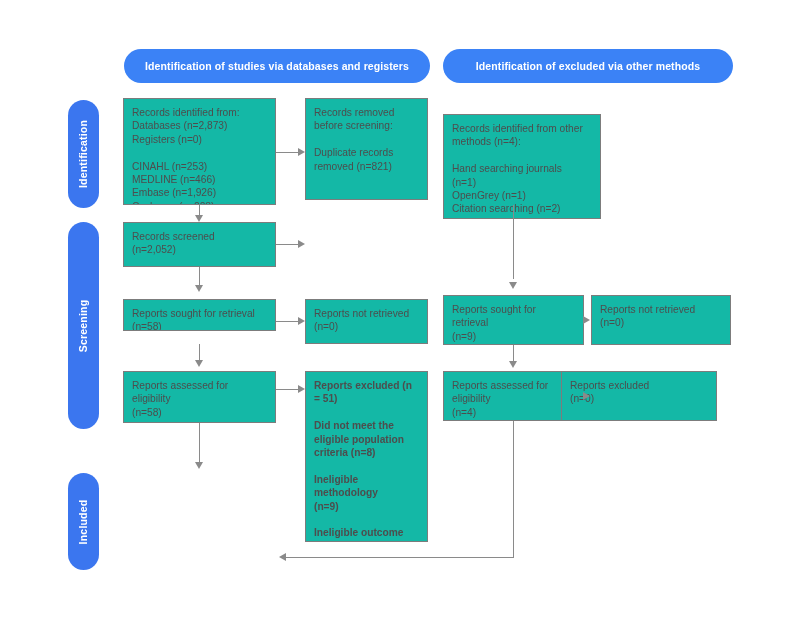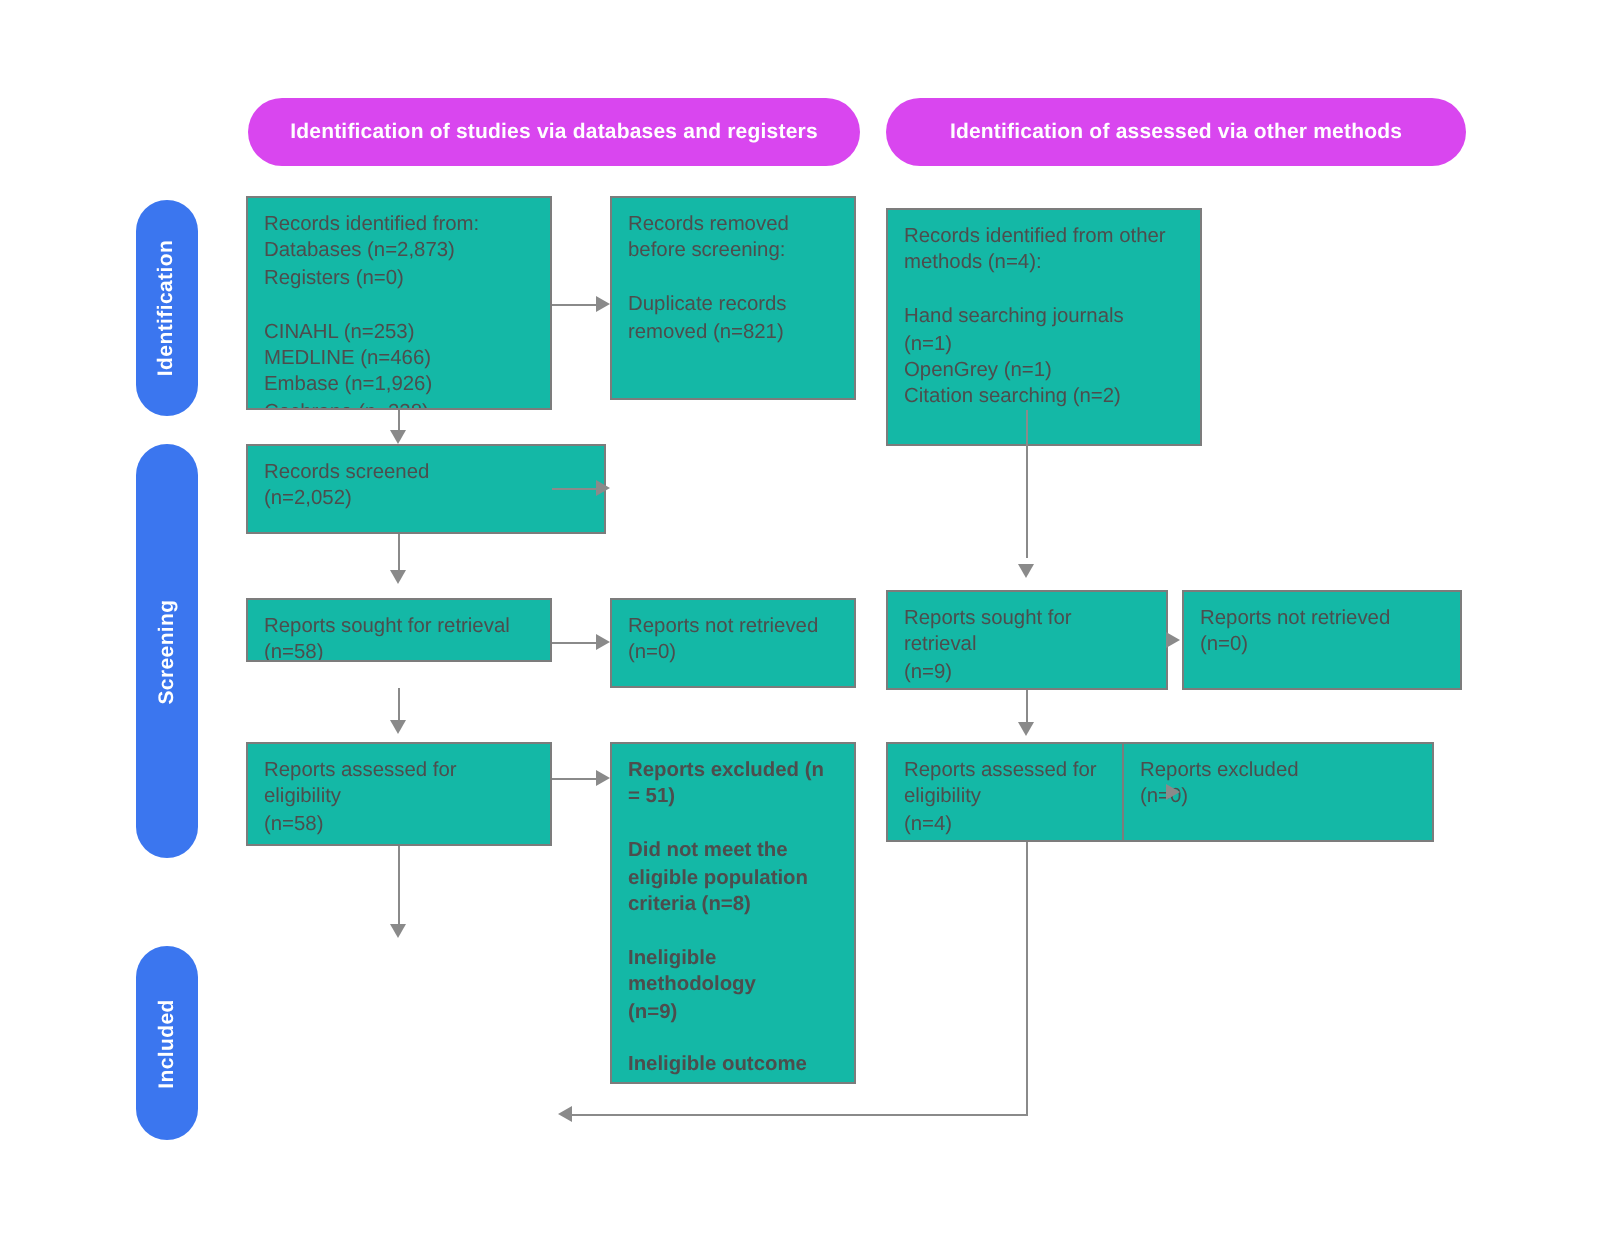--- a/index.html
+++ b/index.html
@@ -13,21 +13,21 @@
   #canvas {
     position: relative;
     width: 800px;
     height: 625px;
     background: #ffffff;
     overflow: hidden;
   }
   
   .banner {
     position: absolute;
-    background: #d946ef;
+    background: #3b82f6;
     border-radius: 18px;
     color: #ffffff;
     font-size: 10.5px;
     font-weight: bold;
     letter-spacing: .1px;
     display: flex;
     align-items: center;
     justify-content: center;
     text-align: left;
     box-sizing: border-box;
@@ -101,21 +101,21 @@
 </head>
 <body>
 
 <div id="canvas">
 
   <div class="banner" style="left:124px; top:49px; width:306px; height:34px;">
     <span>Identification of studies via databases and registers</span>
   </div>
 
   <div class="banner" style="left:443px; top:49px; width:290px; height:34px;">
-    <span>Identification of assessed via other methods</span>
+    <span>Identification of excluded via other methods</span>
   </div>
 
   <div class="stage" style="left:68px; top:100px; width:31px; height:108px;">
     <span>Identification</span>
   </div>
 
   <div class="stage" style="left:68px; top:222px; width:31px; height:207px;">
     <span>Screening</span>
   </div>
 
@@ -131,32 +131,32 @@
 MEDLINE (n=466)
 Embase (n=1,926)
 Cochrane (n=228)</div>
 
   <div class="box" style="left:305px; top:98px; width:123px; height:102px;">Records removed
 before screening:
 
 Duplicate records
 removed  (n=821)</div>
 
-  <div class="box" style="left:443px; top:104px; width:158px; height:119px;">Records identified from other
+  <div class="box" style="left:443px; top:114px; width:158px; height:105px;">Records identified from other
 methods (n=4):
 
 Hand searching journals
 (n=1)
 OpenGrey (n=1)
 Citation searching (n=2)</div>
 
   <div class="hline" style="left:276px; top:152px; width:22px;"></div>
   <div class="arrow-r" style="left:298px; top:148px;"></div>
 
-  <div class="box" style="left:123px; top:222px; width:180px; height:45px;">Records screened
+  <div class="box" style="left:123px; top:222px; width:153px; height:45px;">Records screened
 (n=2,052)</div>
 
 
   <div class="vline" style="left:199px; top:205px; height:10px;"></div>
   <div class="arrow-d" style="left:195px; top:215px;"></div>
 
   <div class="hline" style="left:276px; top:244px; width:22px;"></div>
   <div class="arrow-r" style="left:298px; top:240px;"></div>
 
   <div class="box" style="left:123px; top:299px; width:153px; height:32px;">Reports sought for retrieval

